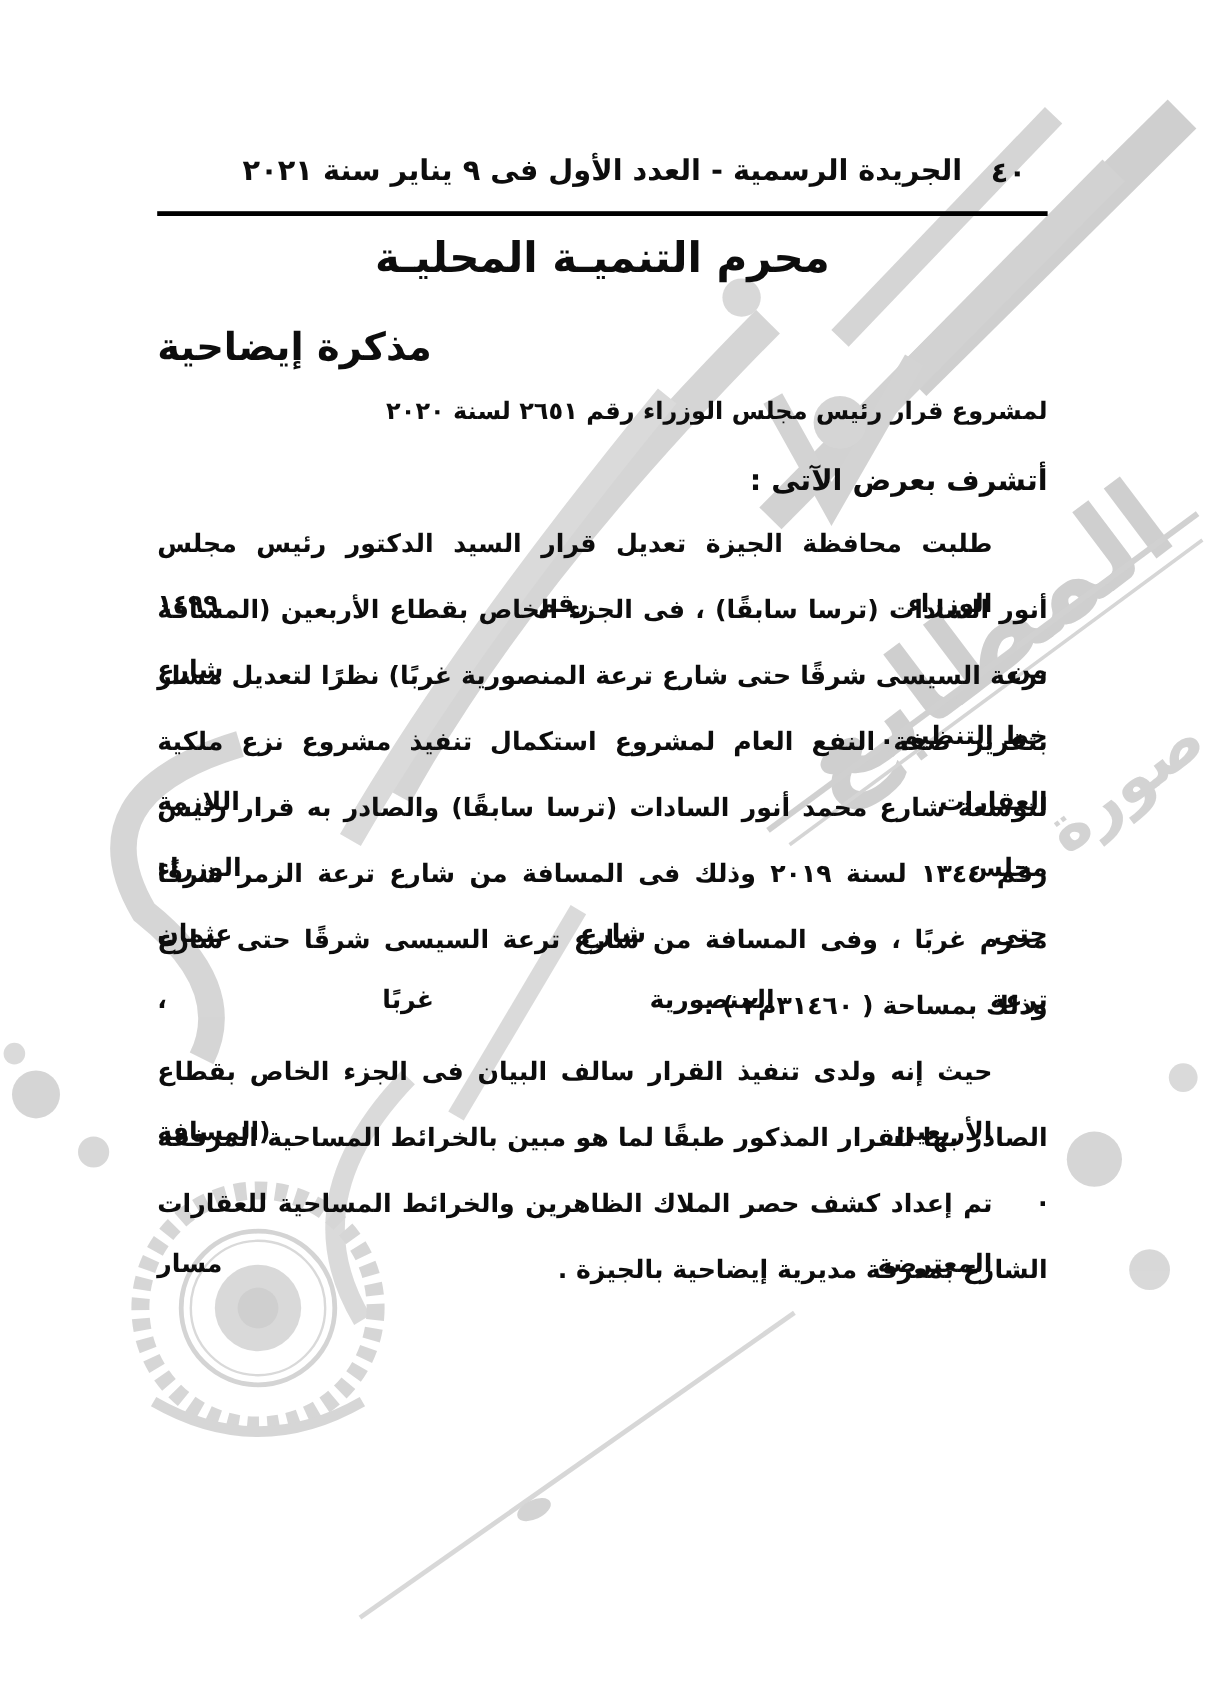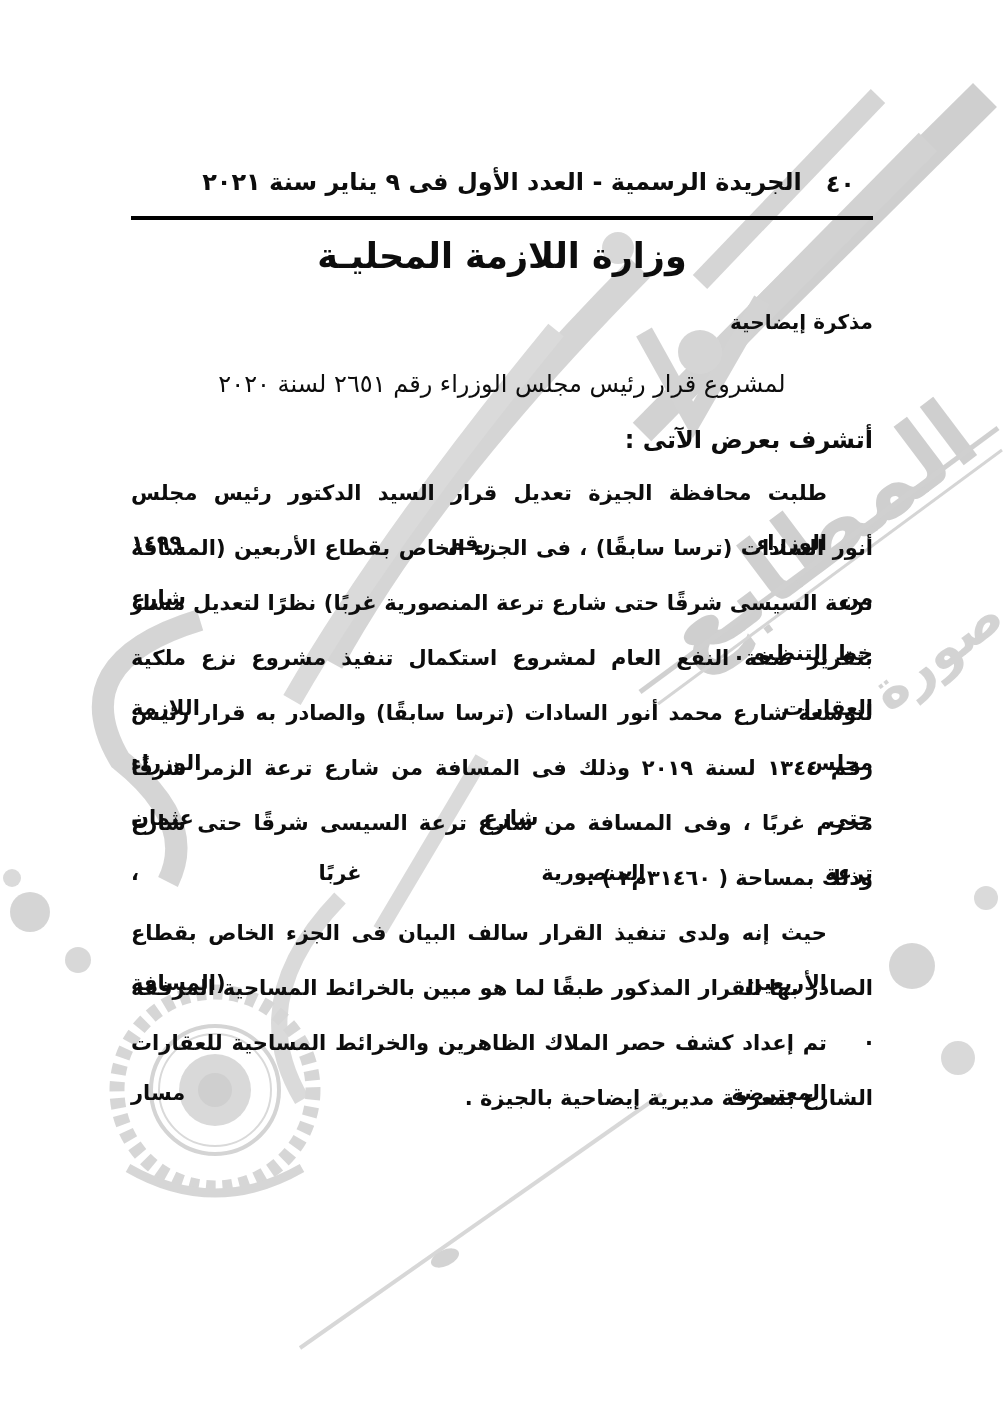--- a/index.html
+++ b/index.html
@@ -11,21 +11,21 @@
     font-family:"DejaVu Sans", sans-serif;
     direction:rtl;
     color:#0d0d0d;
   }
   
   .wm{
     position:absolute;inset:0;z-index:0;
     pointer-events:none;
   }
   
-  .content{position:absolute;inset:0;z-index:2;margin-top:40px;}
+  .content{position:absolute;inset:0;z-index:2;}
   .header-row{
     position:absolute;top:128px;right:131px;left:131px;height:42px;
   }
   .gazette-title{
     position:absolute;right:0;left:0;text-align:center;
     font-size:24px;font-weight:700;letter-spacing:0px;
   }
   .page-number{
     position:absolute;right:18px;top:2px;
     font-size:24px;font-weight:700;
@@ -33,25 +33,25 @@
   .rule{
     position:absolute;top:176px;right:131px;width:742px;height:4px;
     background:#000;
   }
   .ministry-title{
     position:absolute;top:196px;right:131px;width:742px;
     text-align:center;font-size:35px;font-weight:700;
   }
   .memo-title{
     position:absolute;top:270px;right:131px;width:742px;
-    text-align:right;font-size:20px;font-weight:700;
+    text-align:left;font-size:32px;font-weight:700;
   }
   .memo-subject{
     position:absolute;top:330px;right:131px;width:742px;
-    text-align:center;font-size:24px;font-weight:400;
+    text-align:right;font-size:20px;font-weight:700;
   }
   .salutation{
     position:absolute;top:386px;right:131px;width:742px;
     text-align:right;font-size:24px;font-weight:700;
   }
   .bodytext{
     position:absolute;top:428px;right:131px;width:742px;
   }
   .bline{
     height:55px;line-height:50px;
@@ -112,21 +112,21 @@
 
   <div class="content">
 
     <div class="header-row">
       <div class="gazette-title">الجريدة الرسمية - العدد الأول فى ٩ يناير سنة ٢٠٢١</div>
       <div class="page-number">٤٠</div>
     </div>
 
     <div class="rule"></div>
 
-    <div class="ministry-title">وزارة اللازمة المحليـة</div>
+    <div class="ministry-title">محرم التنميـة المحليـة</div>
     <div class="memo-title">مذكرة إيضاحية</div>
     <div class="memo-subject">لمشروع قرار رئيس مجلس الوزراء رقم ٢٦٥١ لسنة ٢٠٢٠</div>
     <div class="salutation">أتشرف بعرض الآتى :</div>
 
     <div class="bodytext">
 
       <div class="bline first">طلبت محافظة الجيزة تعديل قرار السيد الدكتور رئيس مجلس الوزراء رقم ١٤٩٩</div>
       <div class="bline">أنور السادات (ترسا سابقًا) ، فى الجزء الخاص بقطاع الأربعين (المسافة من شارع</div>
       <div class="bline plast">ترعة السيسى شرقًا حتى شارع ترعة المنصورية غربًا) نظرًا لتعديل مسار خط التنظيم .</div>
 

